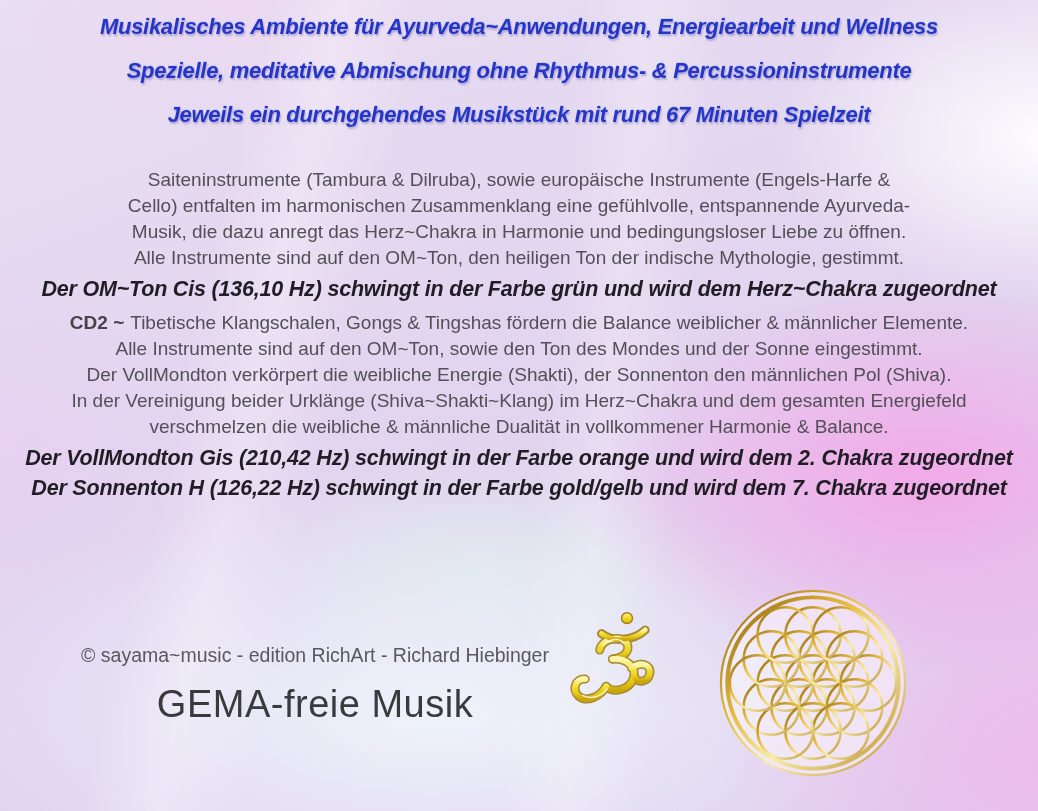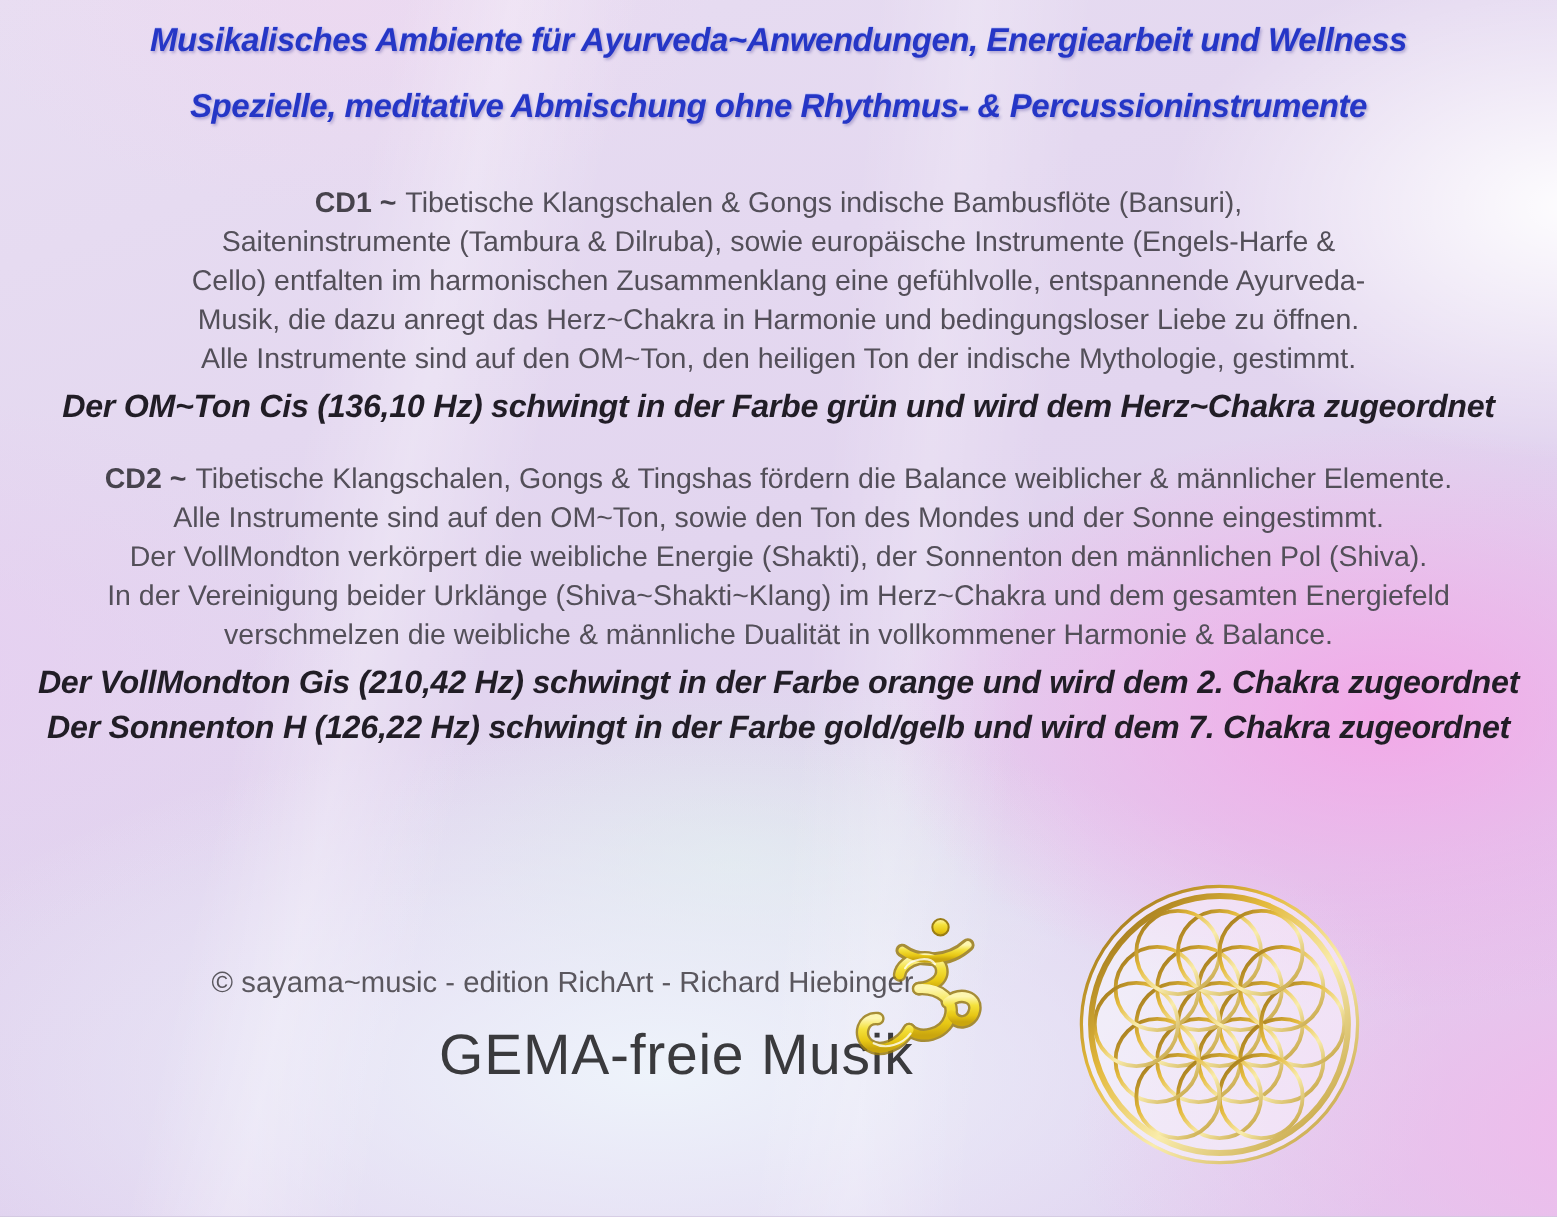--- a/index.html
+++ b/index.html
@@ -35,42 +35,42 @@
   .para{margin-top:40px;}
   .b-line{
     font-size:19px;line-height:26px;color:#534f59;white-space:nowrap;
   }
   .cd-label{font-weight:bold;color:#47434d;margin-right:6px;}
   .em-line{
     font-size:21.5px;line-height:30px;font-style:italic;color:#211d26;
     white-space:nowrap;letter-spacing:-0.2px;
   }
   .em-block{margin-top:3px;font-weight:bold;}
-  .para2{margin-top:21px;}
+  .para2{margin-top:6px;}
   .footer{
-    position:absolute;left:49px;top:644px;width:560px;text-align:right;
+    position:absolute;left:35px;top:644px;width:560px;text-align:center;
   }
   .copyright{font-size:19.5px;color:#5a575e;}
   .brand{font-size:38px;color:#3a3a3d;margin-top:16px;letter-spacing:0.5px;}
   .om-wrap{position:absolute;left:567px;top:610px;width:100px;height:140px;}
   .flower-wrap{position:absolute;left:714px;top:584px;width:198px;height:198px;}
   svg{display:block;width:100%;height:auto;}
 </style>
 </head>
 <body>
 
 <div class="canvas">
   <div class="rays"></div>
 
   <div class="content">
     <div class="h-line">Musikalisches Ambiente für Ayurveda~Anwendungen, Energiearbeit und Wellness</div>
     <div class="h-line">Spezielle, meditative Abmischung ohne Rhythmus- &amp; Percussioninstrumente</div>
+    <div class="h-line">Jeweils ein durchgehendes Musikstück mit rund 67 Minuten Spielzeit</div>
 
     <div class="para">
-      <div class="b-line"><b class="cd-label">CD1 ~</b><span>Tibetische Klangschalen &amp; Gongs indische Bambusflöte (Bansuri),</span></div>
       <div class="b-line">Saiteninstrumente (Tambura &amp; Dilruba), sowie europäische Instrumente (Engels-Harfe &amp;</div>
       <div class="b-line">Cello) entfalten im harmonischen Zusammenklang eine gefühlvolle, entspannende Ayurveda-</div>
       <div class="b-line">Musik, die dazu anregt das Herz~Chakra in Harmonie und bedingungsloser Liebe zu öffnen.</div>
       <div class="b-line">Alle Instrumente sind auf den OM~Ton, den heiligen Ton der indische Mythologie, gestimmt.</div>
       <div class="em-block">
         <div class="em-line">Der OM~Ton Cis (136,10 Hz) schwingt in der Farbe grün und wird dem Herz~Chakra zugeordnet</div>
       </div>
     </div>
 
     <div class="para2">

